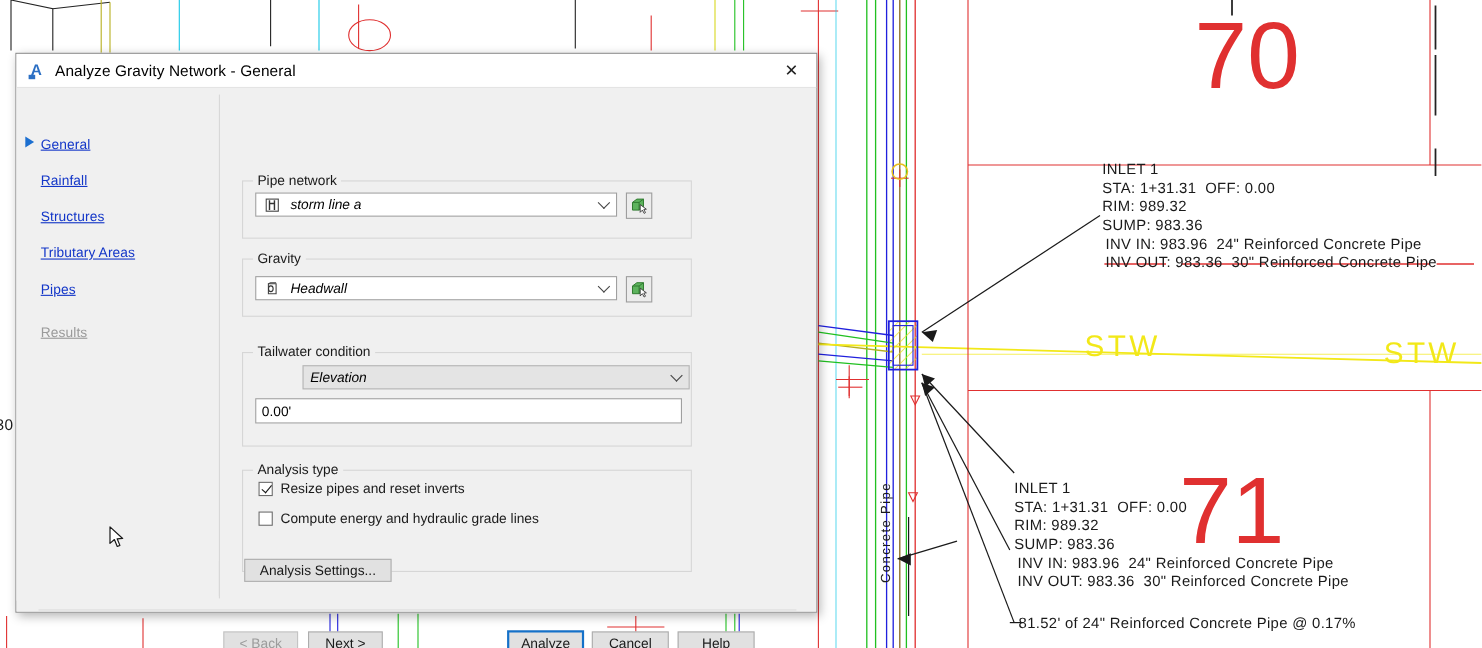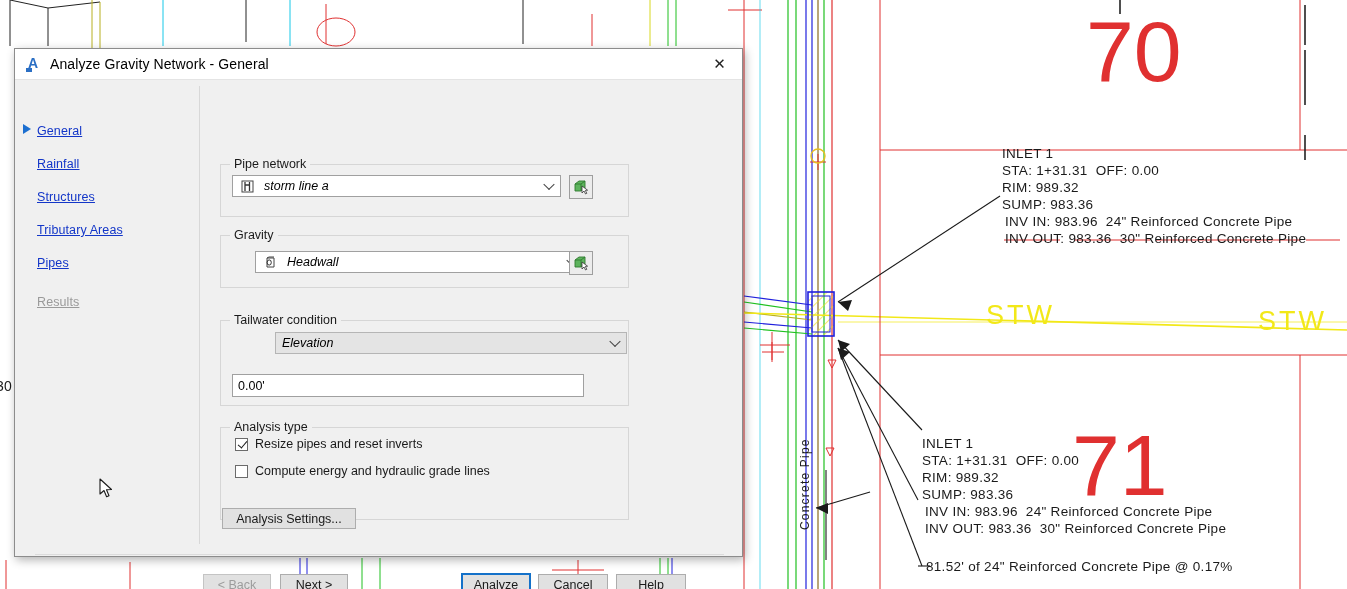--- a/index.html
+++ b/index.html
@@ -428,21 +428,21 @@
           <path d="M2 5 L6 2 L12 2 L12 9 L8 12 L2 12 Z" fill="#5db35d" stroke="#2f7a2f" stroke-width="0.9"></path>
           <path d="M2 5 L8 5 L8 12" fill="none" stroke="#2f7a2f" stroke-width="0.9"></path>
           <path d="M8 5 L12 2" fill="none" stroke="#2f7a2f" stroke-width="0.9"></path>
           <path d="M9 7 L9 14 L11 12 L12.6 15 L13.8 14.3 L12.3 11.4 L14.6 11.2 Z" fill="#fff" stroke="#333" stroke-width="0.8"></path>
         </svg>
       </div>
 
       <div class="group" style="left:205px; top:155px; width:409px; height:53px;">
         <div class="group-label">Gravity</div>
       </div>
-      <div class="combo" style="left:217px; top:171px; width:329px;margin-left:23px;">
+      <div class="combo" style="left:217px; top:171px; width:329px;">
         <span class="icon-slot">
           <svg width="13" height="13" viewBox="0 0 13 13">
             <path d="M3 2 L10 2 L10 11 L3 11 Z" fill="none" stroke="#444" stroke-width="1"></path>
             <ellipse cx="5.2" cy="6.5" rx="2.1" ry="2.6" fill="none" stroke="#333" stroke-width="1"></ellipse>
             <path d="M3 2 L5 1 L10 1" fill="none" stroke="#444" stroke-width="1"></path>
           </svg>
         </span>
         <span class="txt">Headwall</span>
         <span class="chev"></span>
       </div>
@@ -455,21 +455,21 @@
         </svg>
       </div>
 
       <div class="group" style="left:205px; top:240px; width:409px; height:86px;">
         <div class="group-label">Tailwater condition</div>
       </div>
       <div class="combo grey" style="left:217px; top:252px; width:352px;margin-left:43px;">
         <span class="txt" style="margin-left:6px;">Elevation</span>
         <span class="chev"></span>
       </div>
-      <div class="textbox" style="left:217px; top:294px; width:352px;">
+      <div class="textbox" style="left:217px; top:282px; width:388px;">
         <span>0.00'</span>
       </div>
 
       <div class="group" style="left:205px; top:347px; width:409px; height:93px;">
         <div class="group-label">Analysis type</div>
       </div>
       <div class="checkrow" style="left:220px; top:357px;">
         <span class="cbox checked"></span>
         <span>Resize pipes and reset inverts</span>
       </div>

